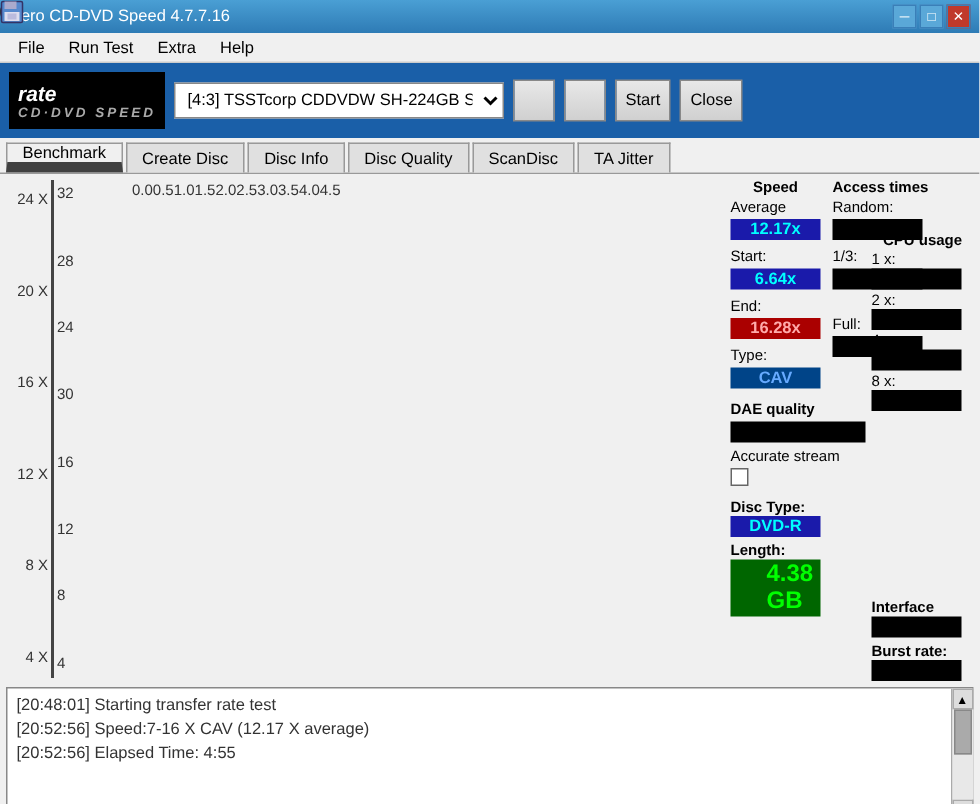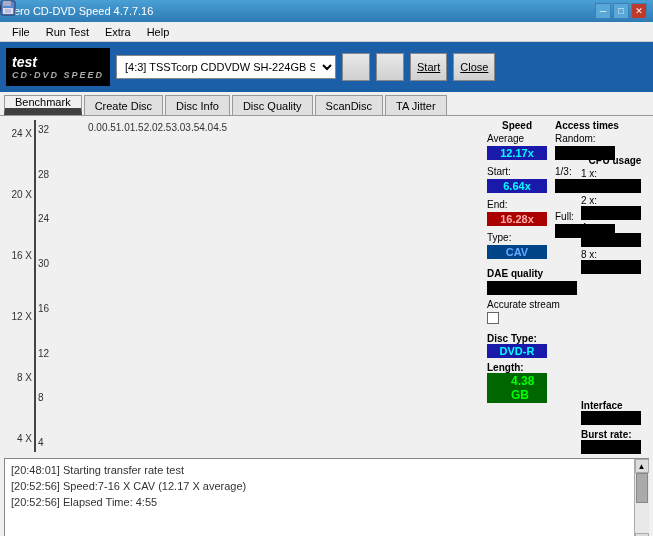--- a/index.html
+++ b/index.html
@@ -75,21 +75,21 @@
       font-size: 11px;
       width: 220px;
     }
     .toolbar-btn {
       height: 28px;
       padding: 0 6px;
       background: linear-gradient(to bottom, #e8e8e8, #d0d0d0);
       border: 1px solid #888;
       cursor: pointer;
       font-size: 11px;
-      display: flex; align-items: center; justify-content: center; text-decoration: underline;
+      display: flex; align-items: center; justify-content: center;
     }
     .toolbar-icon-btn {
       width: 28px; height: 28px;
       background: linear-gradient(to bottom, #e8e8e8, #d0d0d0);
       border: 1px solid #888;
       cursor: pointer;
       display: flex; align-items: center; justify-content: center;
     }
 
     
@@ -164,21 +164,21 @@
       padding: 1px 6px;
       text-align: center;
       font-size: 11px;
     }
     .length-badge {
       background: #006600;
       color: #00ff00;
       font-weight: bold;
       padding: 1px 24px;
       text-align: center;
-      font-size: 12px;
+      font-size: 16px;
     }
 
     
     .log-area {
       height: 90px;
       border: 1px solid #888;
       margin: 2px 4px;
       background: white;
       display: flex;
     }
@@ -215,21 +215,21 @@
 
 <div class="menu-bar">
   <span class="menu-item">File</span>
   <span class="menu-item">Run Test</span>
   <span class="menu-item">Extra</span>
   <span class="menu-item">Help</span>
 </div>
 
 <div class="toolbar">
   <div class="nero-logo">
-    <span class="nero-logo-top">test</span>
+    <span class="nero-logo-top">rate</span>
     <span class="nero-logo-bottom">CD·DVD SPEED</span>
   </div>
   <select class="drive-select">
     <option>[4:3]  TSSTcorp CDDVDW SH-224GB SB00</option>
   </select>
   <div class="toolbar-icon-btn" title="Refresh">
     <svg width="16" height="16" viewBox="0 0 16 16">
         <path d="M8 2a6 6 0 1 0 5.2 3H11l2-3 2 3h-1.7A7 7 0 1 1 8 1z" fill="#333"></path>
       </svg>
   </div>

